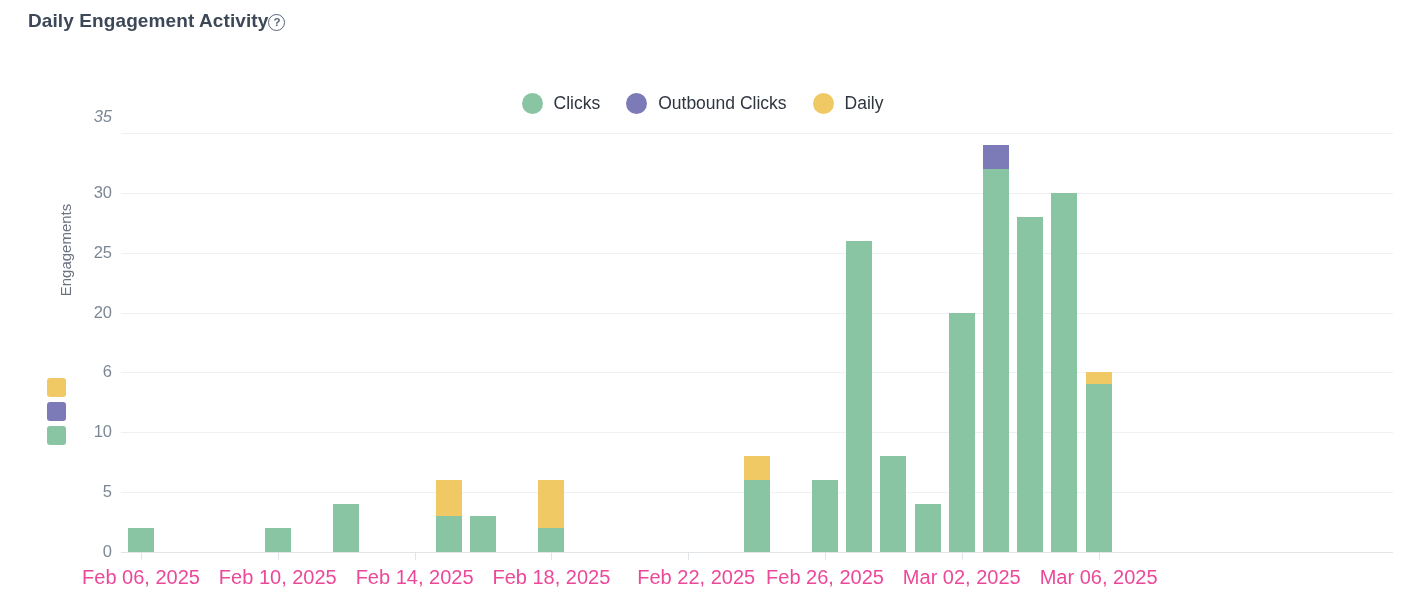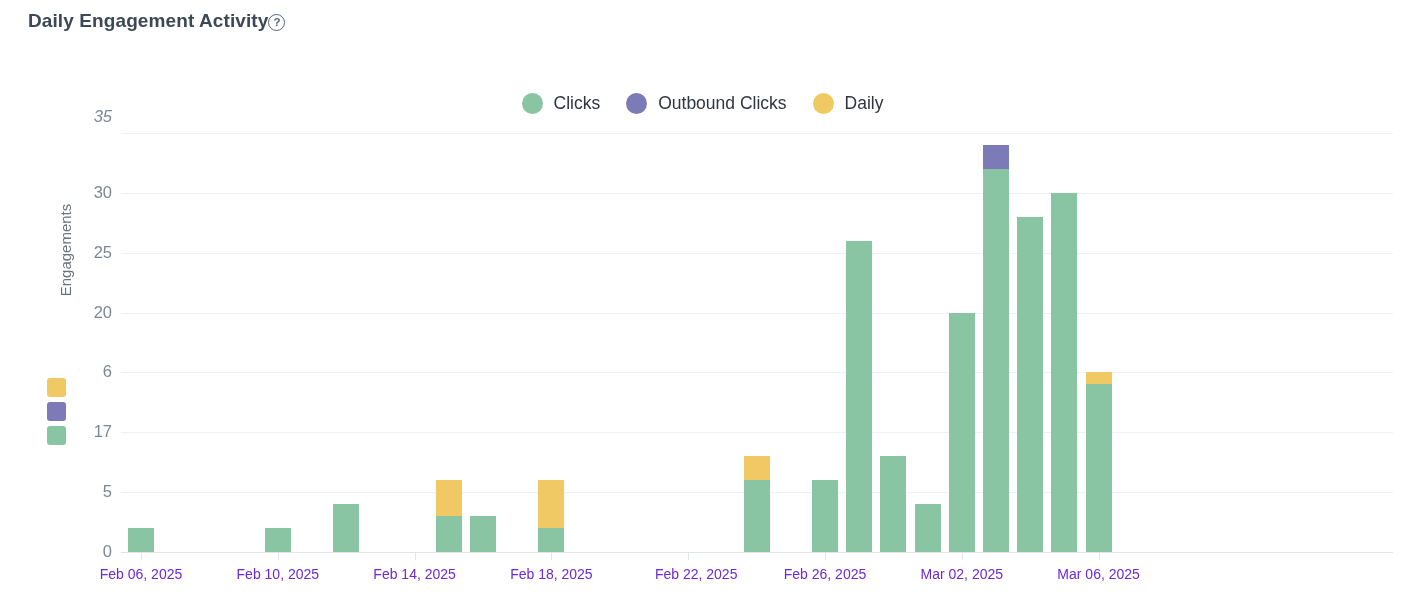--- a/index.html
+++ b/index.html
@@ -139,22 +139,22 @@
   .tick-mark {
     position: absolute;
     width: 1px;
     height: 7px;
     background: #e2e5e8;
     top: 553px;
   }
   .xtick-label {
     position: absolute;
     top: 566px;
-    font-size: 14px;
-    color: #6d28d9;
+    font-size: 20px;
+    color: #ec4899;
     white-space: nowrap;
     transform: translateX(-50%);
   }
 
   .bar-stack {
     position: absolute;
     bottom: 54px;
     width: 26px;
     transform: translateX(-13px);
     display: flex;
@@ -190,21 +190,21 @@
   <div class="side-swatches" id="sideSwatches">
       <div class="side-swatch" style="background: rgb(240, 201, 100);"></div>
       <div class="side-swatch" style="background: rgb(125, 122, 184);"></div>
       <div class="side-swatch" style="background: rgb(137, 196, 163);"></div>
     </div>
 <div class="axis-line" style="top: 552px;"></div>
     <div class="ytick-label" style="top: 543px;">0</div>
     <div class="gridline" style="top: 492.143px;"></div>
     <div class="ytick-label" style="top: 483.143px;">5</div>
     <div class="gridline" style="top: 432.286px;"></div>
-    <div class="ytick-label" style="top: 423.286px;">17</div>
+    <div class="ytick-label" style="top: 423.286px;">10</div>
     <div class="gridline" style="top: 372.429px;"></div>
     <div class="ytick-label" style="top: 363.429px;">6</div>
     <div class="gridline" style="top: 312.571px;"></div>
     <div class="ytick-label" style="top: 303.571px;">20</div>
     <div class="gridline" style="top: 252.714px;"></div>
     <div class="ytick-label" style="top: 243.714px;">25</div>
     <div class="gridline" style="top: 192.857px;"></div>
     <div class="ytick-label" style="top: 183.857px;">30</div>
     <div class="gridline" style="top: 133px;"></div>
     <div class="ytick-label" style="top: 108px; font-style: italic;">35</div>

